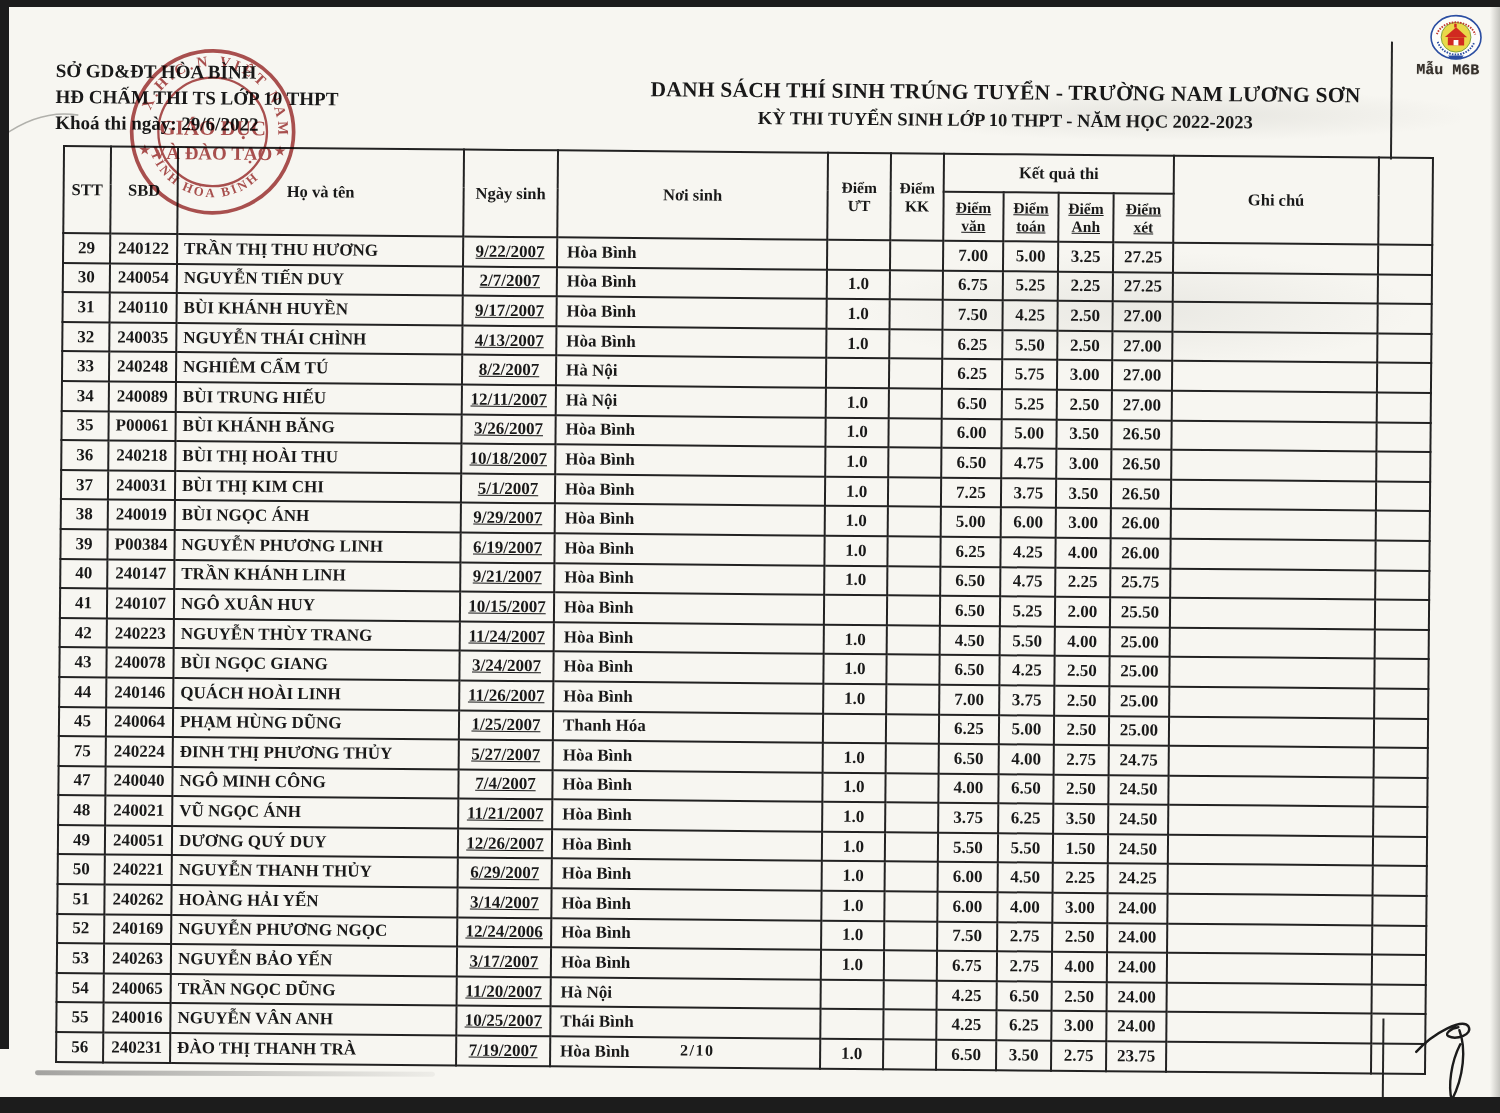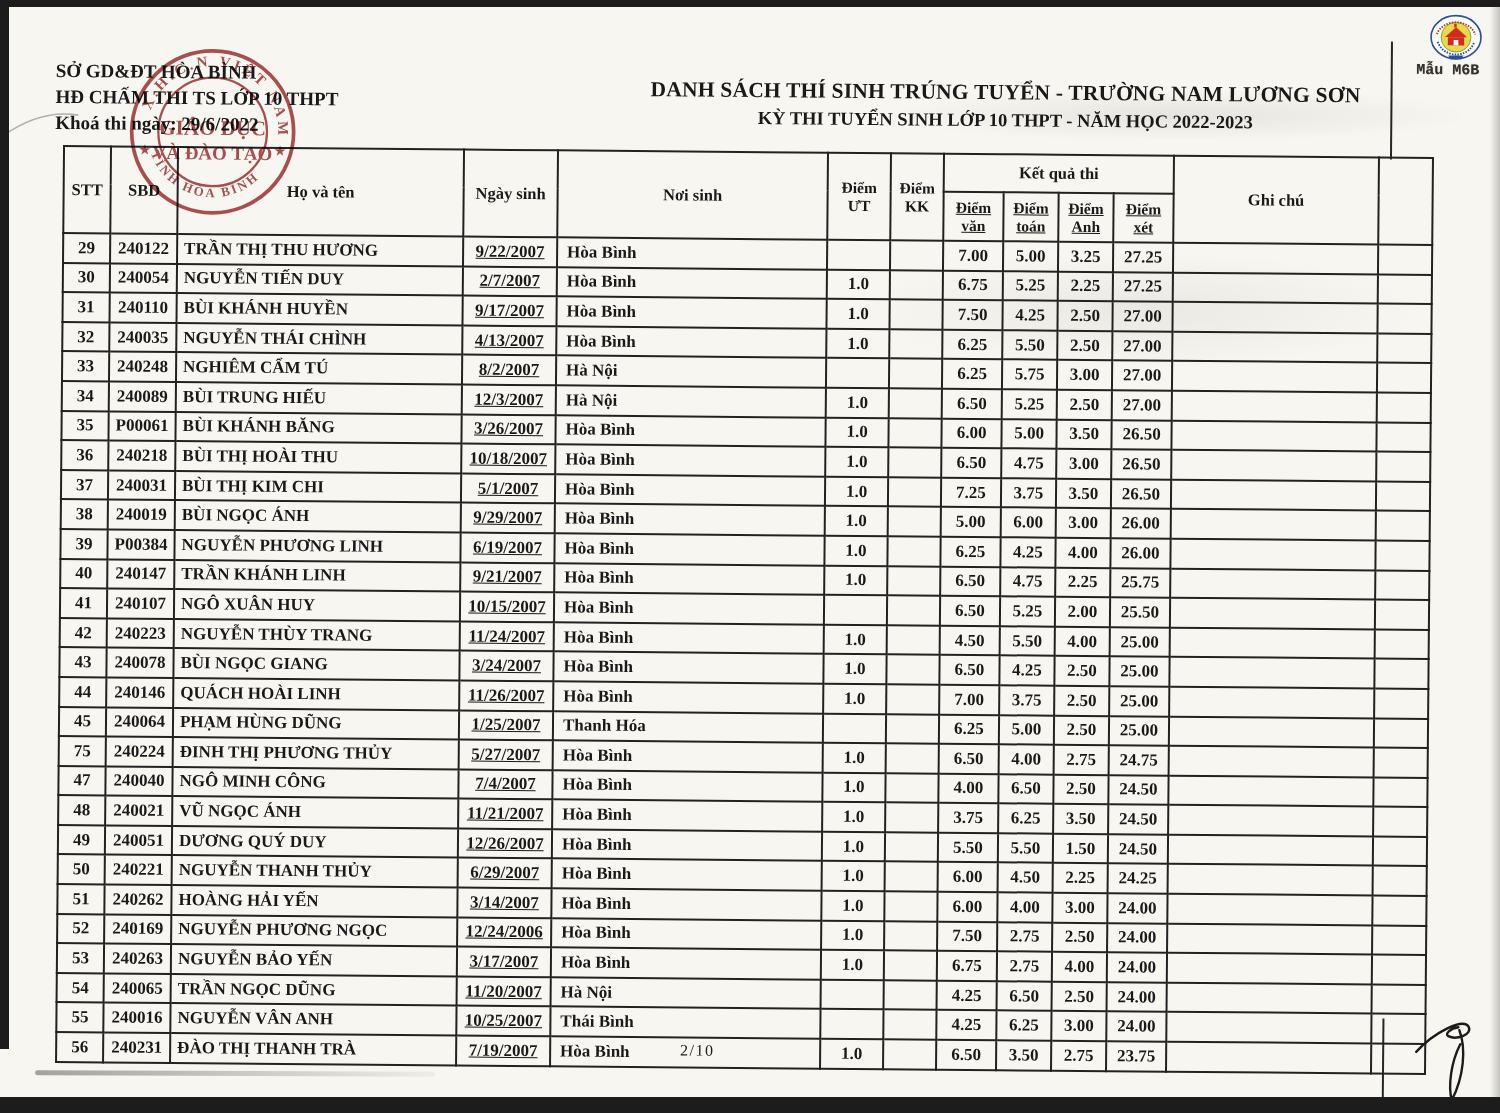--- a/index.html
+++ b/index.html
@@ -38,21 +38,21 @@
   .results tbody td{height:27.6px;font-weight:bold;font-size:17px;white-space:nowrap;}
   .c-stt,.c-sbd,.c-dob,.c-ut,.c-kk,.c-van,.c-toan,.c-anh,.c-xet{text-align:center;}
   td.c-name{padding-left:6px;font-size:17px;}
   td.c-pob{padding-left:9px;}
   td.c-dob{font-size:16.5px;text-decoration:underline;}
   td.c-van,td.c-toan,td.c-anh,td.c-xet{font-size:17.5px;}
   
   .vline{position:absolute;left:1390px;width:2px;background:#262626;}
   .vline.top{top:30px;height:118px;}
   .vline.bot{top:1007px;height:86px;}
-  .page-num{position:absolute;left:688px;top:1036px;font-size:16px;font-weight:normal;letter-spacing:1.5px;}
+  .page-num{position:absolute;left:688px;top:1036px;font-size:16px;font-weight:bold;letter-spacing:1.5px;}
   .signature{position:absolute;left:1412px;top:998px;}
   .stamp{position:absolute;left:110px;top:28px;opacity:.88;mix-blend-mode:multiply;}
 </style>
 </head>
 <body>
 
 <div class="screen">
 
   <div class="blob blob1"></div>
   <div class="blob blob2"></div>
@@ -200,21 +200,21 @@
         <td class="c-toan">5.75</td>
         <td class="c-anh">3.00</td>
         <td class="c-xet">27.00</td>
         <td class="c-ghichu"></td>
         <td class="c-edge"></td>
       </tr>
           <tr>
         <td class="c-stt">34</td>
         <td class="c-sbd">240089</td>
         <td class="c-name">BÙI TRUNG HIẾU</td>
-        <td class="c-dob">12/3/2007</td>
+        <td class="c-dob">12/11/2007</td>
         <td class="c-pob">Hà Nội</td>
         <td class="c-ut">1.0</td>
         <td class="c-kk"></td>
         <td class="c-van">6.50</td>
         <td class="c-toan">5.25</td>
         <td class="c-anh">2.50</td>
         <td class="c-xet">27.00</td>
         <td class="c-ghichu"></td>
         <td class="c-edge"></td>
       </tr>

